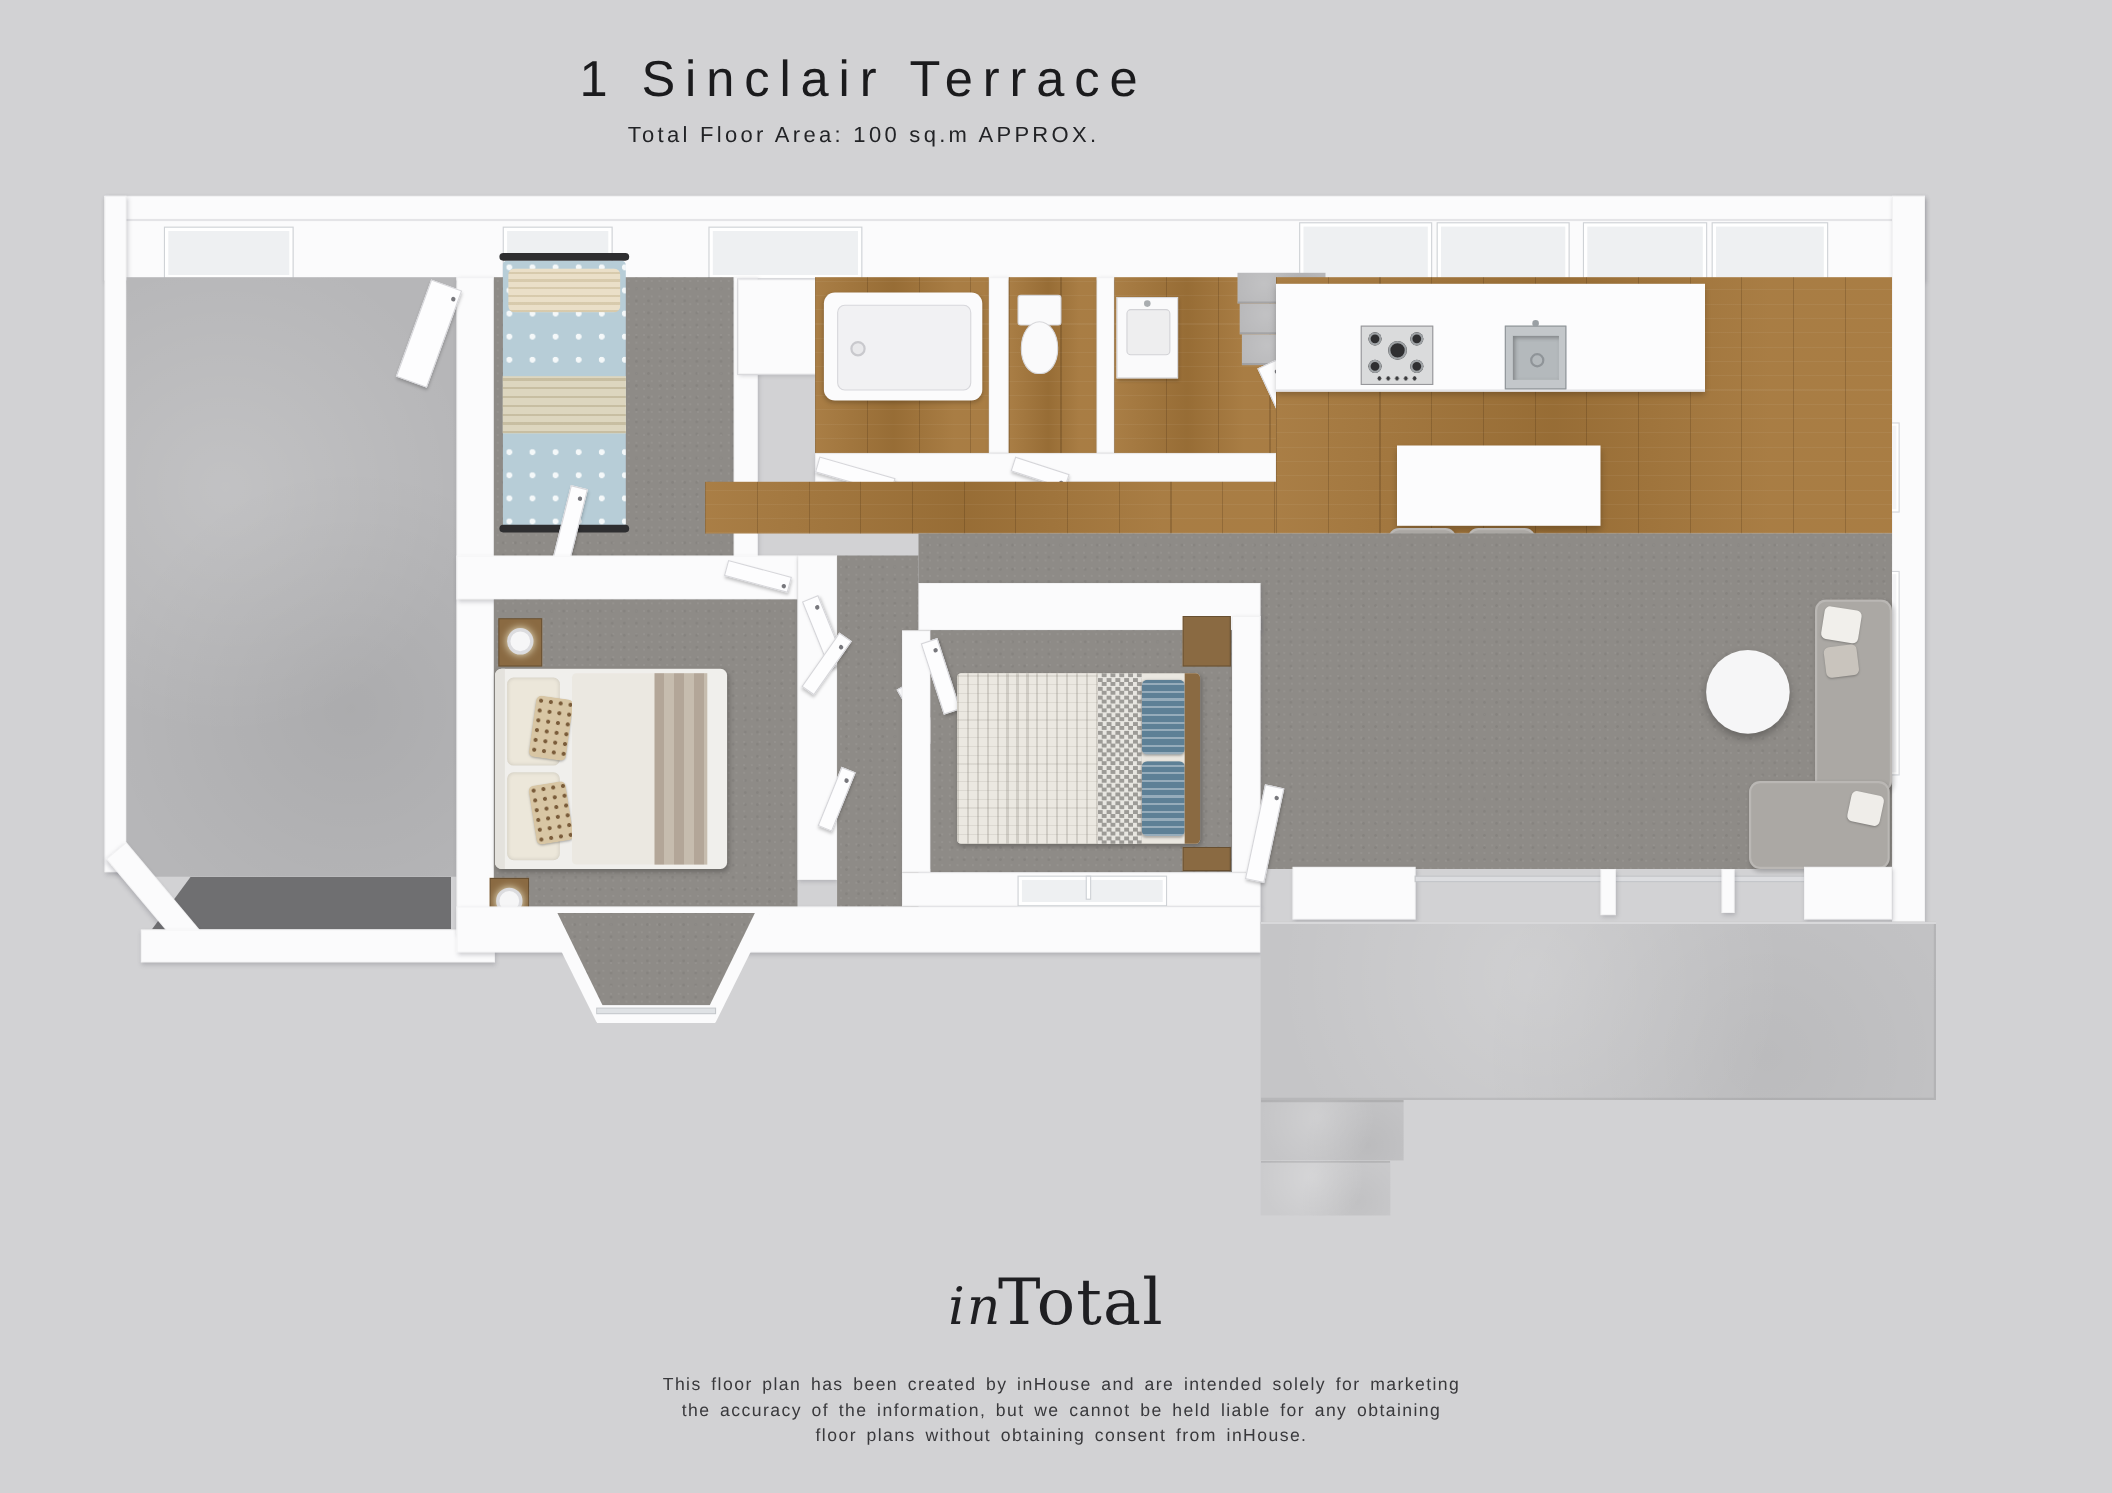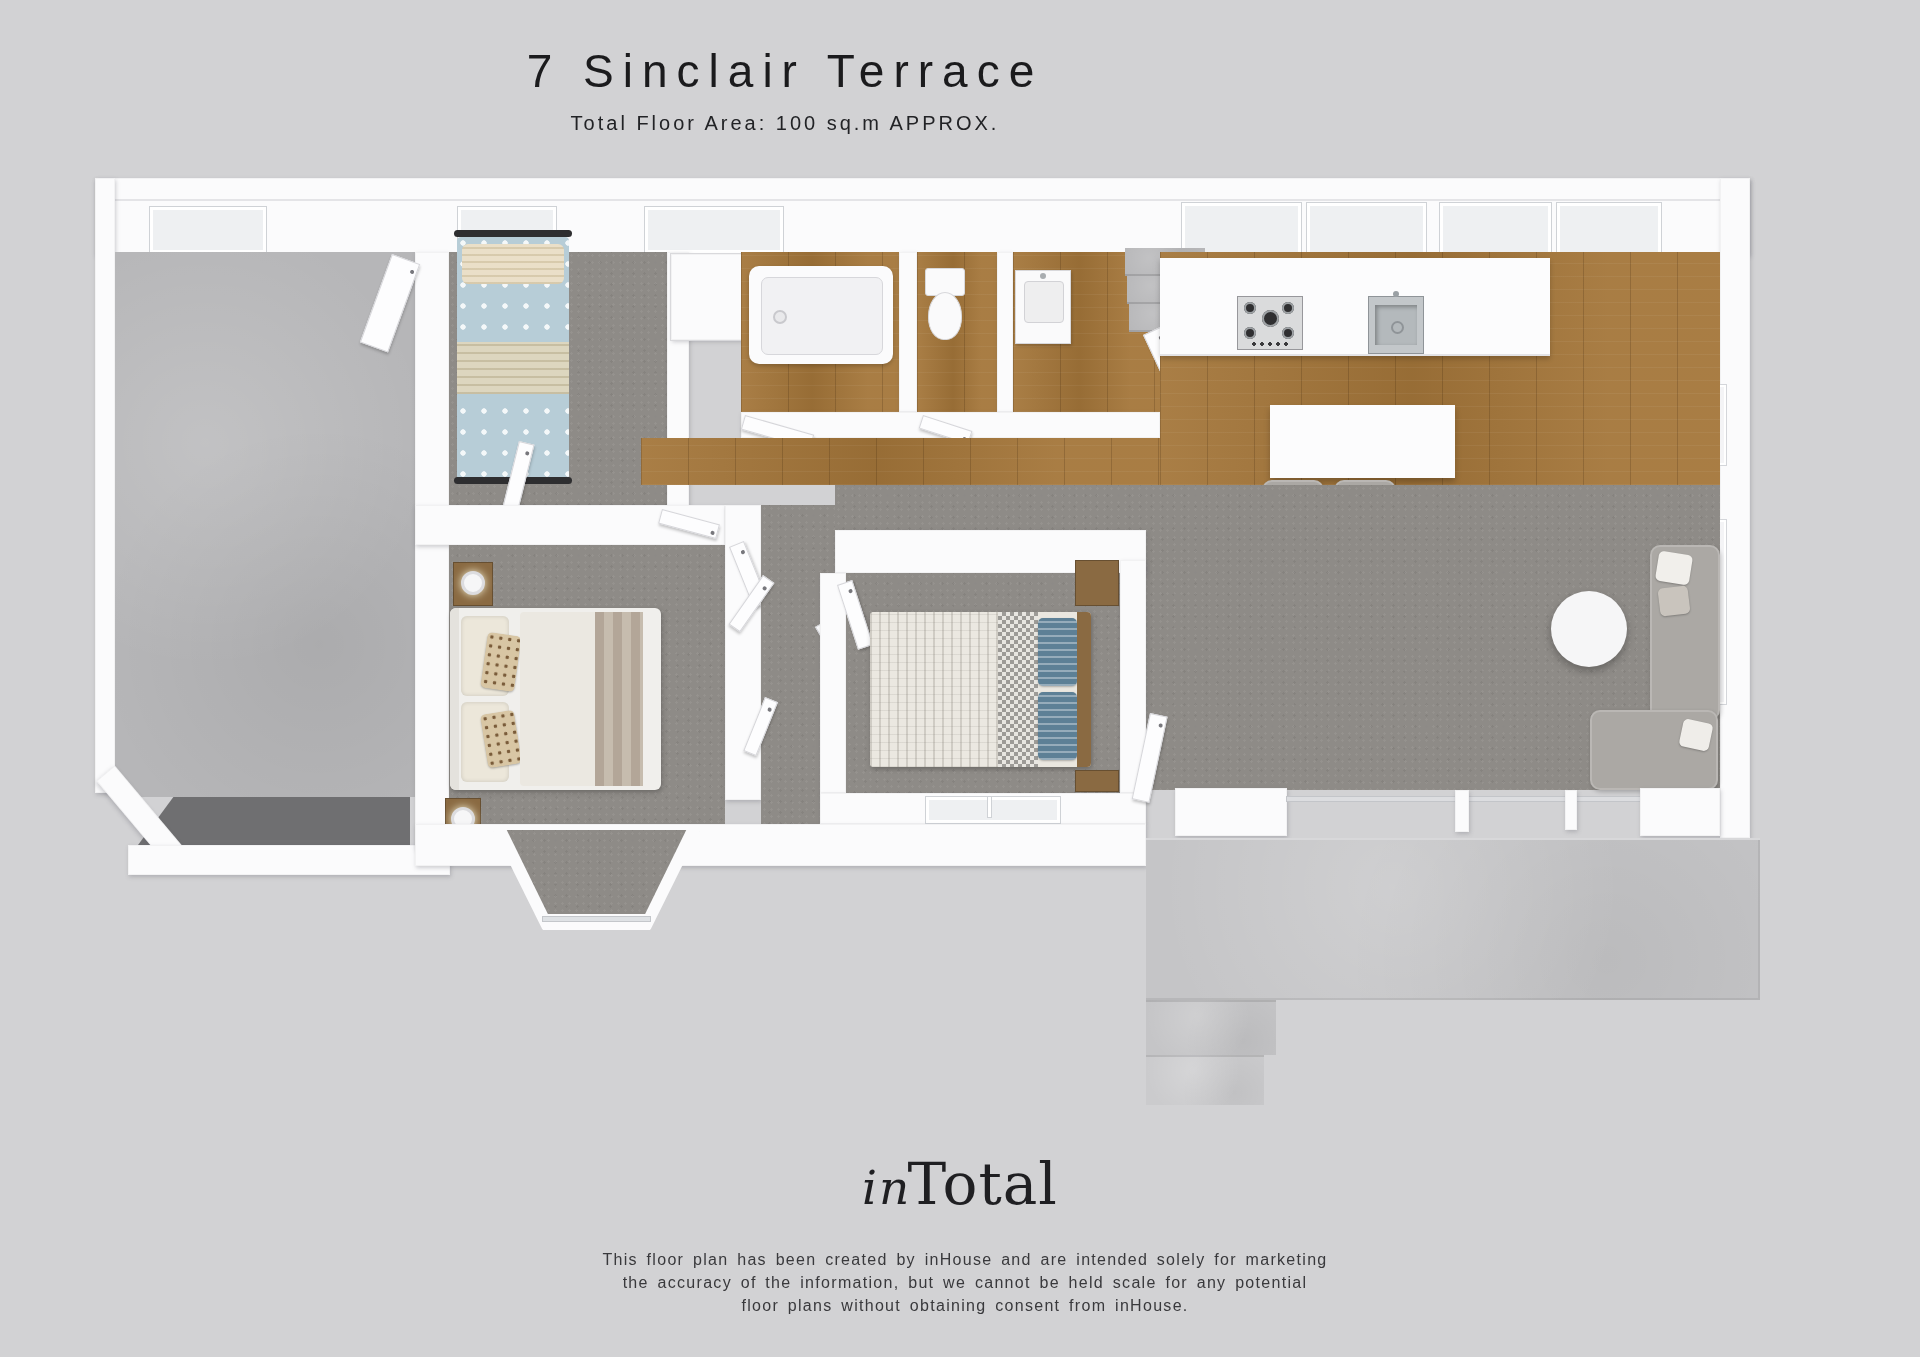--- a/index.html
+++ b/index.html
@@ -27,21 +27,21 @@
   .pillow{border-radius:5px;box-shadow:0 1px 2px rgba(0,0,0,.25);}
   
   .logo{top:1150px;left:960px;transform:translateX(-50%);white-space:nowrap;color:#1f1f22;}
   .logo .script{font-family:"DejaVu Serif",serif;font-style:italic;font-size:47px;letter-spacing:2px;margin-right:-4px;}
   .logo .serif{font-family:"DejaVu Serif",serif;font-size:58px;letter-spacing:1px;}
   .disclaimer{top:1248px;left:965px;transform:translateX(-50%);text-align:center;font-size:16px;letter-spacing:1.3px;word-spacing:3px;line-height:23px;color:#39393c;white-space:nowrap;}
 </style>
 </head>
 <body>
 
-<div class="abs title">7 Sinclair Terrace</div>
+<div class="abs title">1 Sinclair Terrace</div>
 <div class="abs subtitle">Total Floor Area: 100 sq.m APPROX.</div>
 
 <div class="abs plan">
 
   <div class="abs wall" style="left:0;top:3px;width:1655px;height:77px;"></div>
   <div class="abs" style="left:0;top:24px;width:1655px;height:2px;background:#e4e4e7;"></div>
   <div class="abs win" style="left:55px;top:32px;width:110px;height:40px;"></div>
   <div class="abs win" style="left:363px;top:32px;width:92px;height:40px;"></div>
   <div class="abs win" style="left:550px;top:32px;width:132px;height:40px;"></div>
   <div class="abs win" style="left:1087px;top:28px;width:113px;height:46px;"></div>
@@ -191,15 +191,15 @@
   <div class="abs patio-c" style="left:1051px;top:825px;width:130px;height:55px;box-shadow:inset 0 2px 0 rgba(0,0,0,.1);"></div>
   <div class="abs patio-c" style="left:1051px;top:880px;width:118px;height:50px;box-shadow:inset 0 2px 0 rgba(0,0,0,.1);filter:brightness(1.03);"></div>
 
 </div>
 
 <div class="abs logo">
   <span class="script">in</span><span class="serif">Total</span>
 </div>
 <div class="abs disclaimer">
   <div>This floor plan has been created by inHouse and are intended solely for marketing</div>
-  <div>the accuracy of the information, but we cannot be held scale for any potential</div>
+  <div>the accuracy of the information, but we cannot be held liable for any obtaining</div>
   <div>floor plans without obtaining consent from inHouse.</div>
 </div>
 
 </body></html>

